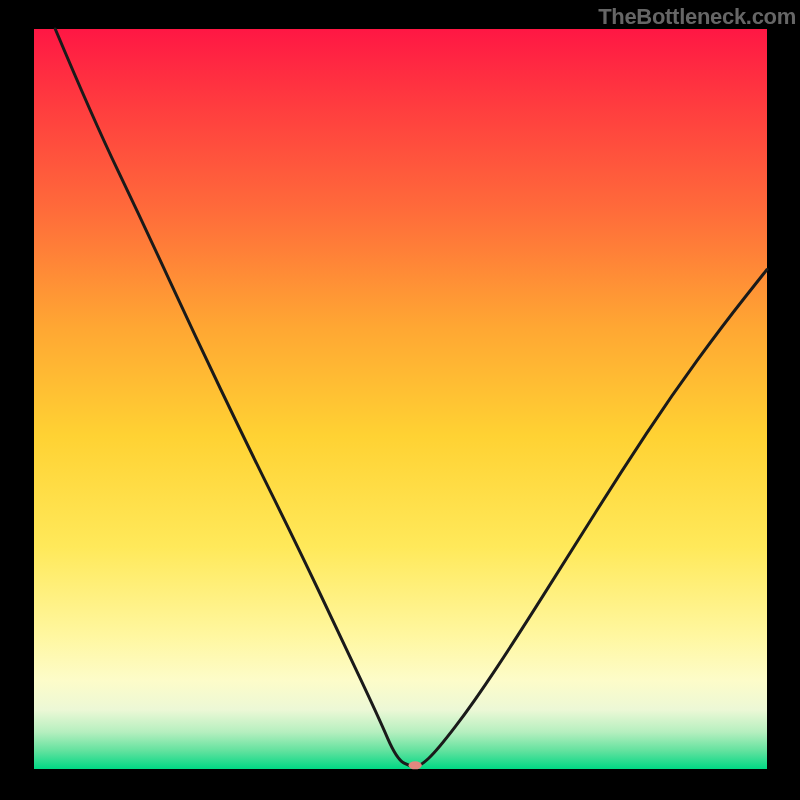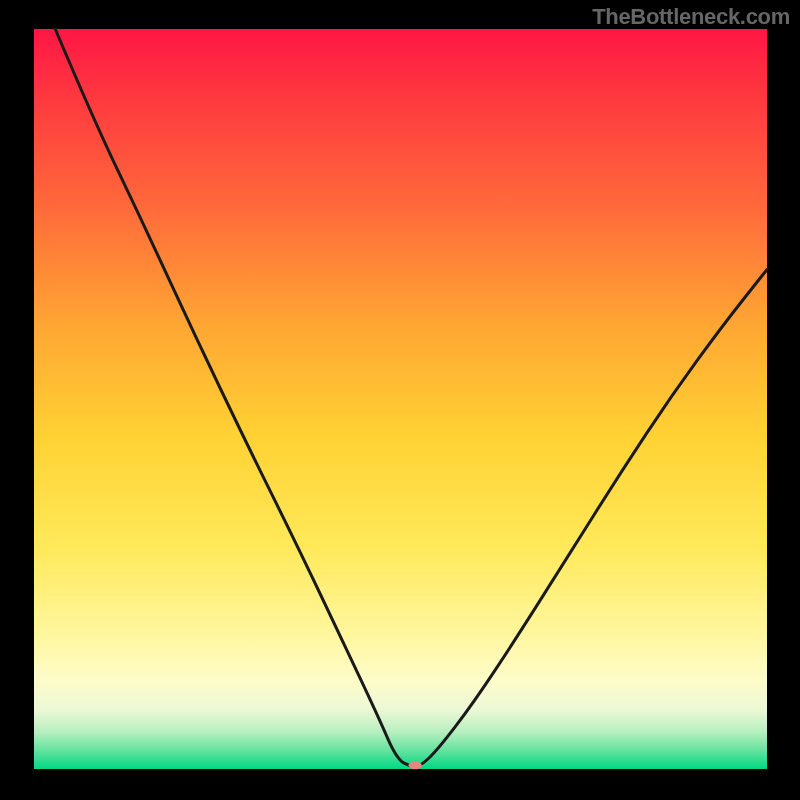--- a/index.html
+++ b/index.html
@@ -12,21 +12,21 @@
   }
   .chart-container {
     position: relative;
     width: 800px;
     height: 800px;
     background: #000;
   }
   .watermark {
     position: absolute;
     top: 4px;
-    right: 10px;
+    right: 4px;
     font-family: Arial, Helvetica, sans-serif;
     font-size: 22px;
     font-weight: 600;
     color: #666666;
     letter-spacing: -0.3px;
     z-index: 10;
   }
   svg {
     display: block;
   }

